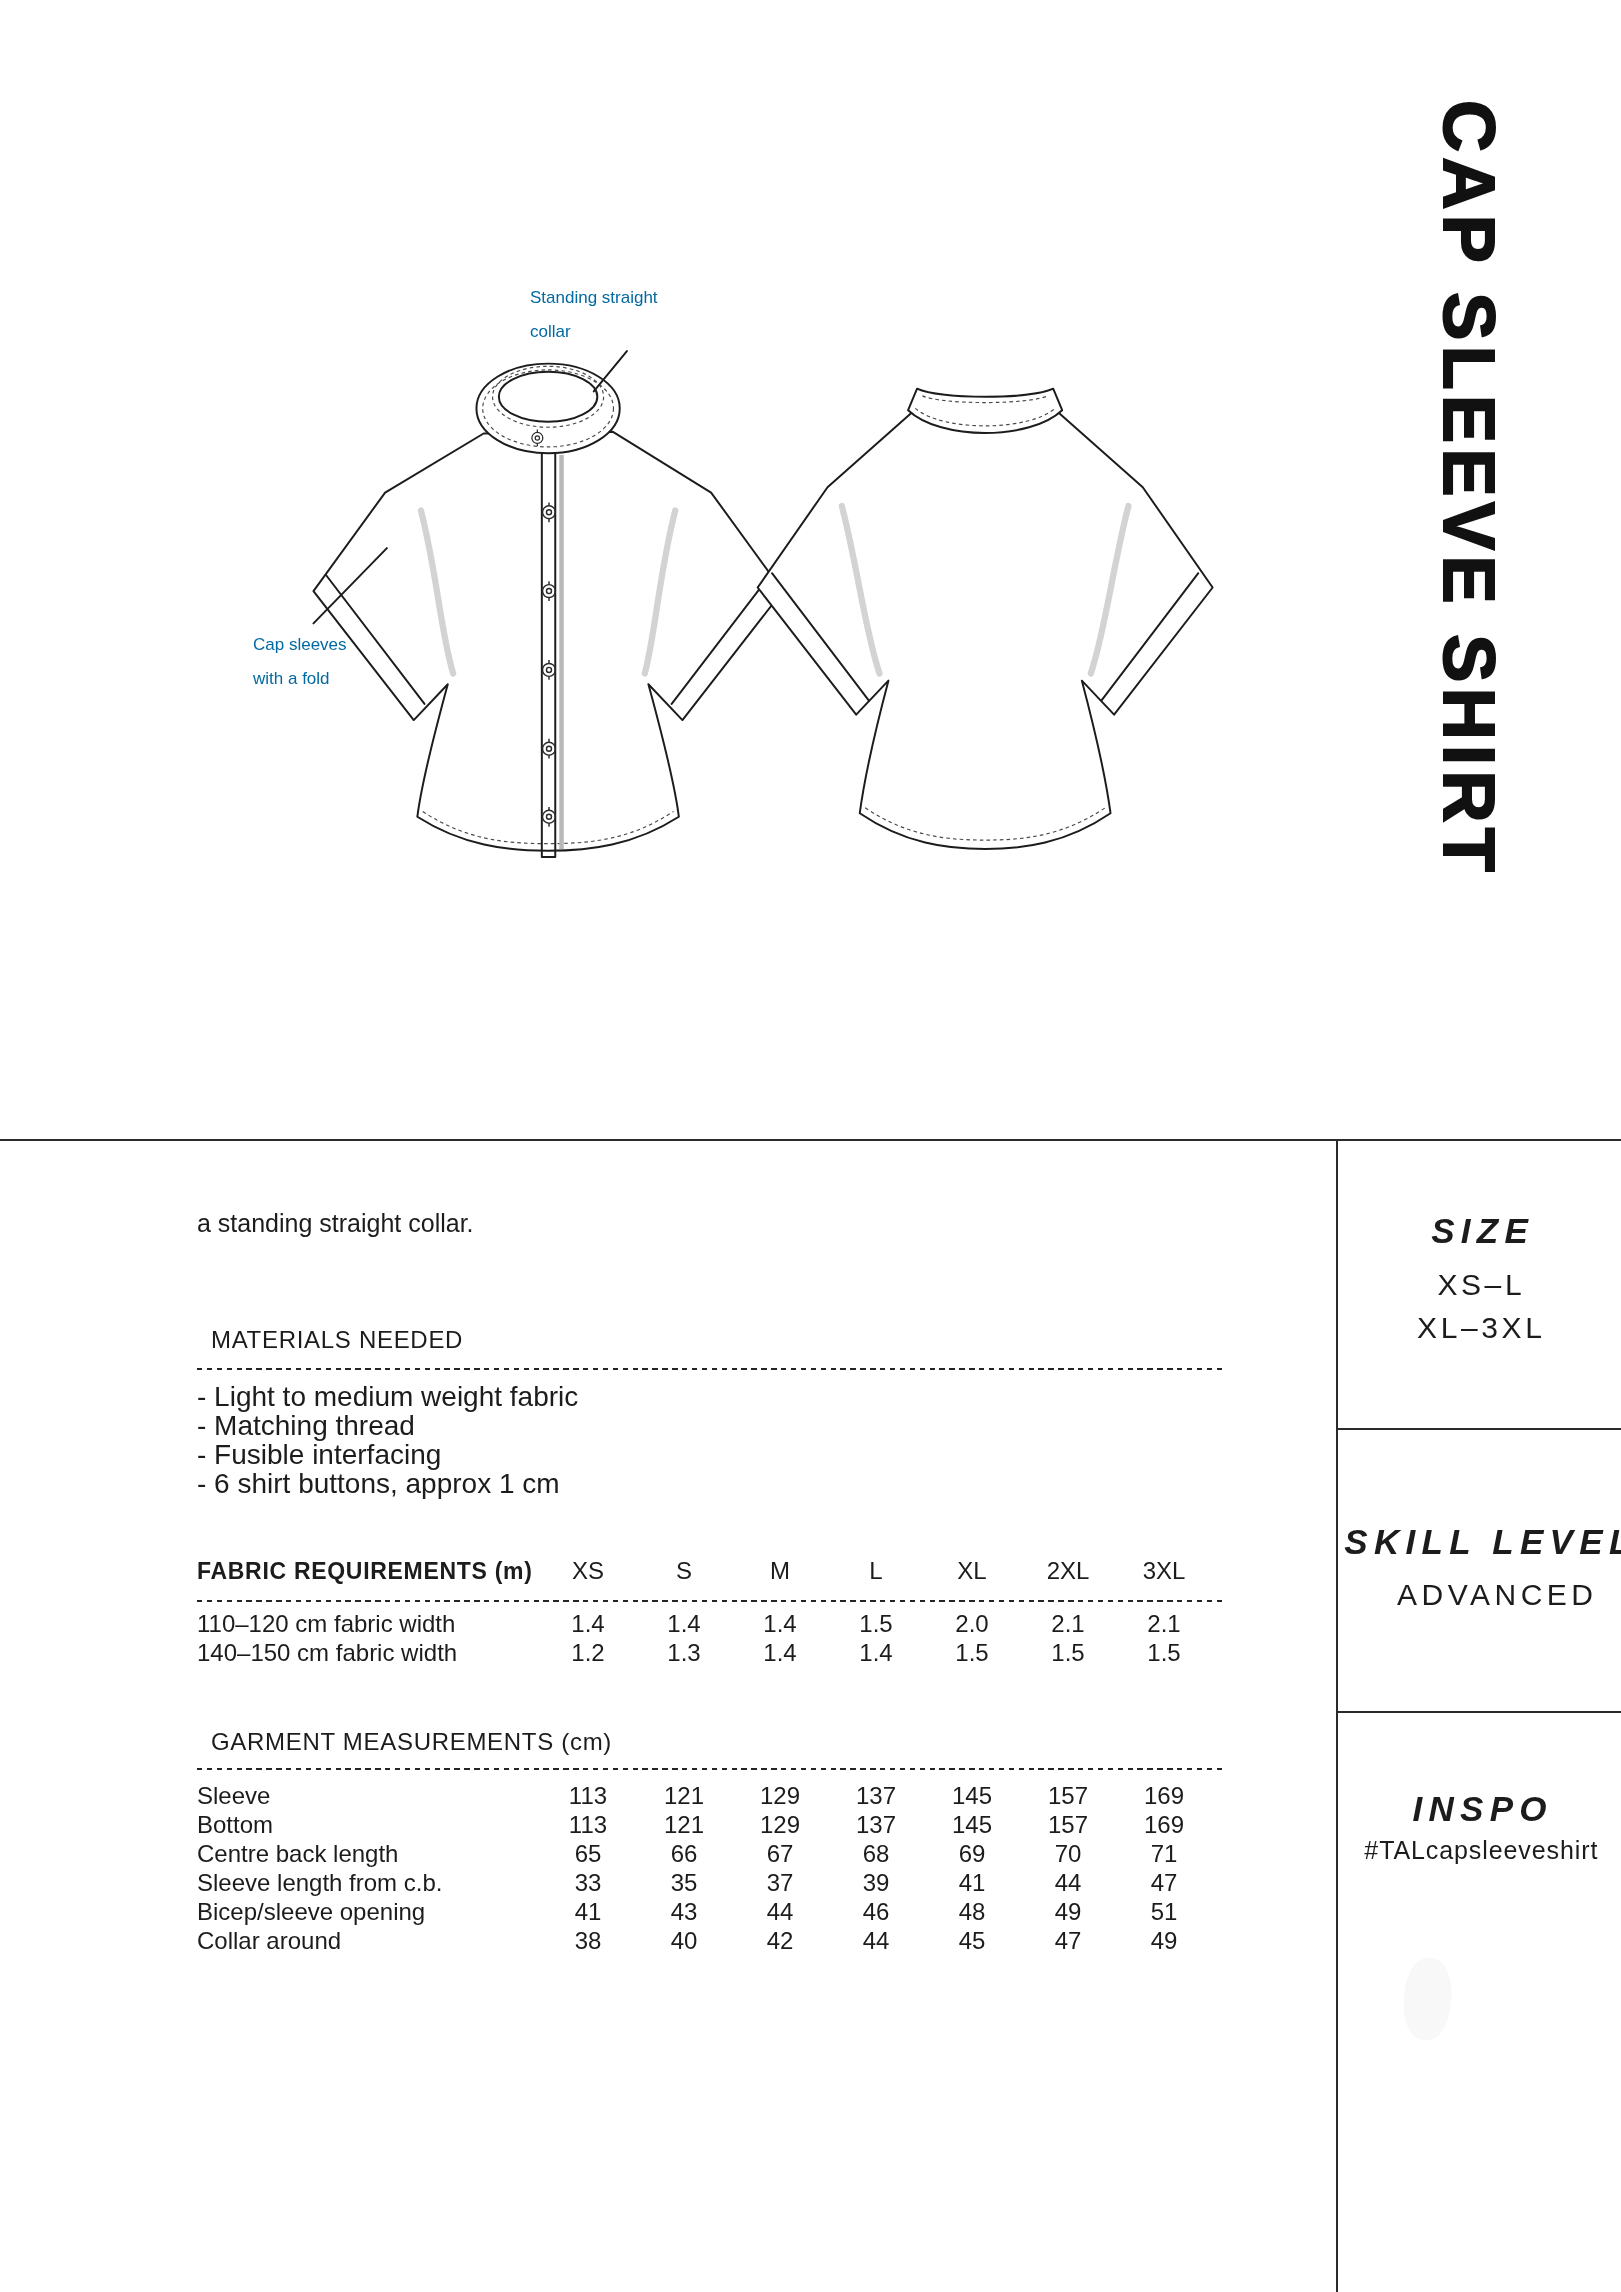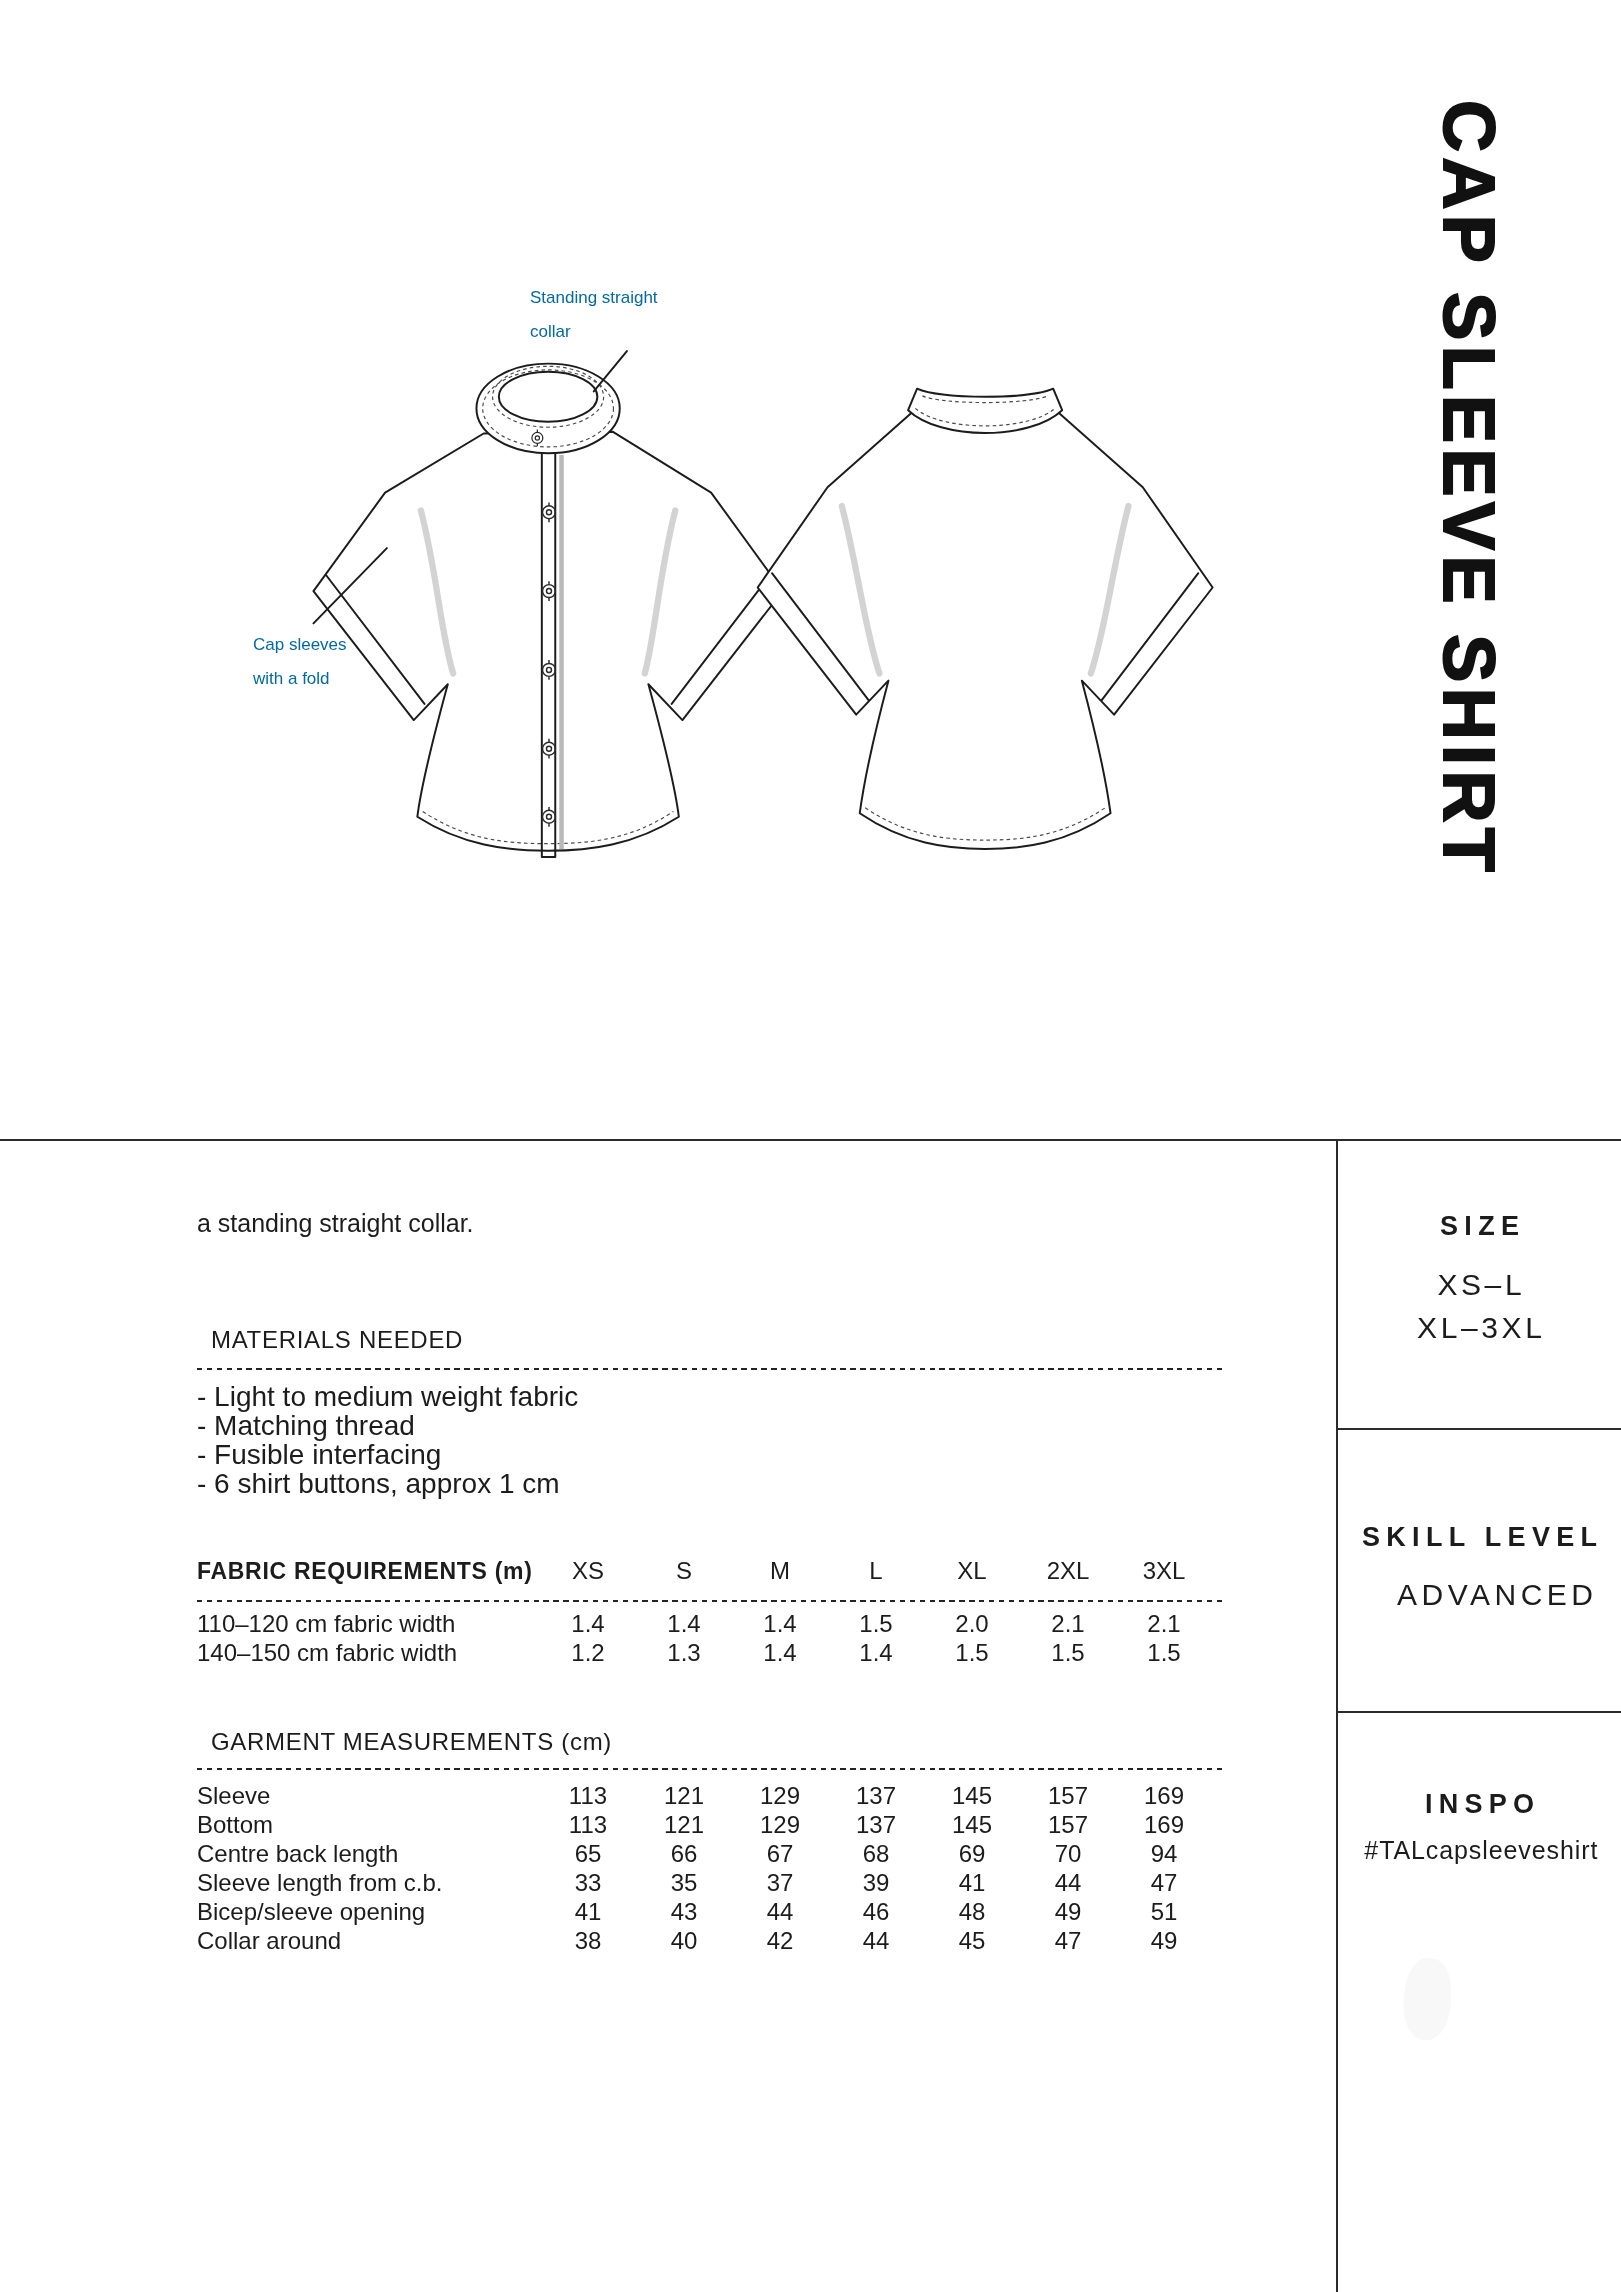--- a/index.html
+++ b/index.html
@@ -50,21 +50,21 @@
   .tcell{text-align:center;font-size:24px;}
   .fabric-head{position:absolute;left:197px;top:1557px;width:1026px;}
   .fabric-head .tlabel{font-size:23px;font-weight:bold;letter-spacing:0.7px;}
   .fabric-table{position:absolute;left:197px;top:1609px;width:1026px;}
   .fabric-table .grid-row{height:29.6px;}
   .garment-table{position:absolute;left:197px;top:1781px;width:1026px;}
   .garment-table .grid-row{height:29px;}
 
   
   .sb{position:absolute;left:1338px;width:283px;text-align:center;white-space:nowrap;}
-  .sb-head{font-size:27px;font-weight:bold;letter-spacing:6.3px;text-indent:6.3px;}
+  .sb-head{font-size:35px;font-weight:bold;letter-spacing:6.3px;text-indent:6.3px;font-style:italic;}
   .sb-val{font-size:30px;letter-spacing:3.6px;text-indent:3.6px;}
   .sb.size-head{top:1211px;}
   .sb.size-v1{top:1268px;}
   .sb.size-v2{top:1311px;}
   .sb.skill-head{top:1522px;}
   .sb.skill-val{top:1578px;letter-spacing:4.5px;padding-left:16px;}
   .sb.inspo-head{top:1789px;}
   .sb.inspo-val{top:1836px;font-size:25px;letter-spacing:0.9px;}
 
   .blob{position:absolute;left:1404px;top:1958px;width:47px;height:82px;
@@ -253,21 +253,21 @@
         <span class="tcell">169</span>
       </div>
       <div class="grid-row">
         <span class="tlabel">Centre back length</span>
         <span class="tcell">65</span>
         <span class="tcell">66</span>
         <span class="tcell">67</span>
         <span class="tcell">68</span>
         <span class="tcell">69</span>
         <span class="tcell">70</span>
-        <span class="tcell">94</span>
+        <span class="tcell">71</span>
       </div>
       <div class="grid-row">
         <span class="tlabel">Sleeve length from c.b.</span>
         <span class="tcell">33</span>
         <span class="tcell">35</span>
         <span class="tcell">37</span>
         <span class="tcell">39</span>
         <span class="tcell">41</span>
         <span class="tcell">44</span>
         <span class="tcell">47</span>

